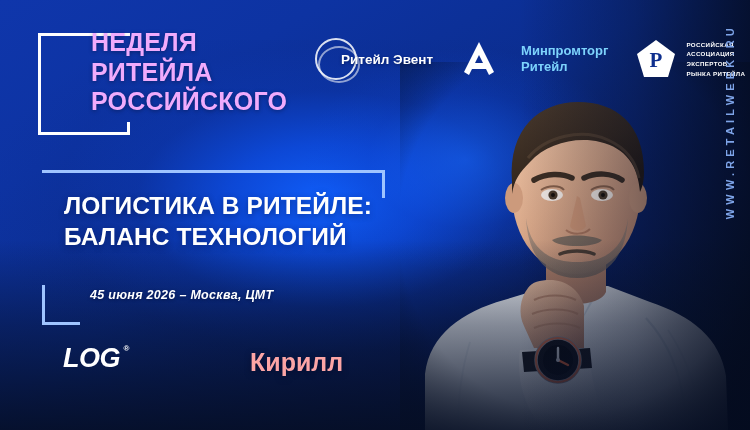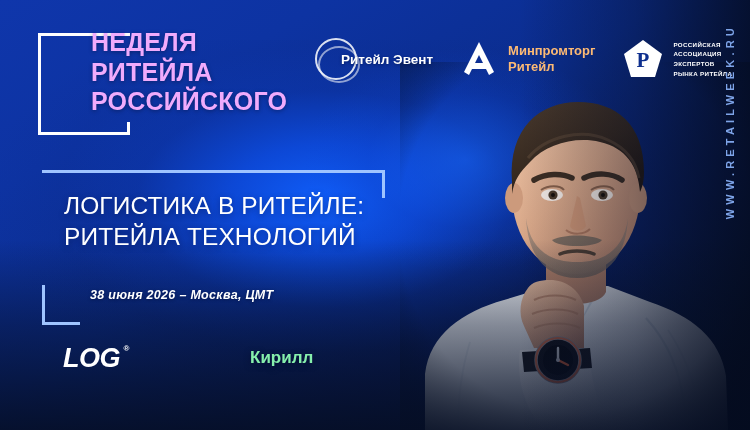--- a/index.html
+++ b/index.html
@@ -129,25 +129,25 @@
     font-weight: 800;
     font-size: 13.5px;
     white-space: nowrap;
     margin-left: -18px;
     position: relative;
     z-index: 2;
     text-shadow: 0 1px 3px rgba(0,20,70,0.6);
   }
   .mpt-mark { width: 40px; height: 40px; flex: 0 0 auto; }
   .mpt-text {
-    color: #fdba74;
+    color: #7dd3fc;
     font-weight: 800;
     font-size: 13px;
     line-height: 1.2;
-    margin-left: 9px;
+    margin-left: 22px;
     white-space: nowrap;
   }
   .raer-mark { width: 44px; height: 44px; flex: 0 0 auto; }
   .raer-text {
     color: #ffffff;
     font-weight: 700;
     font-size: 6.2px;
     line-height: 1.55;
     letter-spacing: 0.35px;
     margin-left: 8px;
@@ -174,21 +174,21 @@
     border-left: 3px solid #9fc4ff;
     border-bottom: 3px solid #9fc4ff;
     box-sizing: border-box;
   }
   .main-title {
     position: absolute;
     left: 64px;
     top: 190px;
     width: 330px;
     color: #ffffff;
-    font-weight: 400;
+    font-weight: 700;
     font-size: 24.5px;
     line-height: 1.27;
     letter-spacing: 0.1px;
     text-shadow: 0 2px 6px rgba(0,15,60,0.45);
   }
   .main-title div { white-space: nowrap; }
   .event-meta {
     position: absolute;
     left: 90px;
     top: 288px;
@@ -245,23 +245,23 @@
     font-size: 8px;
     font-style: normal;
     font-weight: 700;
   }
 
   
   .speaker-name {
     position: absolute;
     left: 250px;
     top: 347px;
-    color: #86efac;
+    color: #fca5a5;
     font-weight: 800;
-    font-size: 17px;
+    font-size: 25px;
     line-height: 1.24;
     text-align: right;
     text-shadow: 0 2px 6px rgba(0,8,35,0.55);
   }
   .speaker-name div { white-space: nowrap; }
 
   
   .website {
     position: absolute;
     right: 5px;
@@ -443,24 +443,24 @@
       </span>
     </div>
 
   </div>
 
   <div class="title-bracket-top"></div>
   <div class="title-bracket-bottom"></div>
 
   <div class="main-title">
     <div>ЛОГИСТИКА В РИТЕЙЛЕ:</div>
-    <div>РИТЕЙЛА ТЕХНОЛОГИЙ</div>
-  </div>
-
-  <div class="event-meta">38 июня 2026  –  Москва, ЦМТ</div>
+    <div>БАЛАНС ТЕХНОЛОГИЙ</div>
+  </div>
+
+  <div class="event-meta">45 июня 2026  –  Москва, ЦМТ</div>
 
   <div class="sts-logo">
     <span class="sts-word">
       <span>LOG</span>
       <span class="sts-reg">®</span>
     </span>
   </div>
 
   <div class="speaker-name">
     <div>Кирилл</div>

